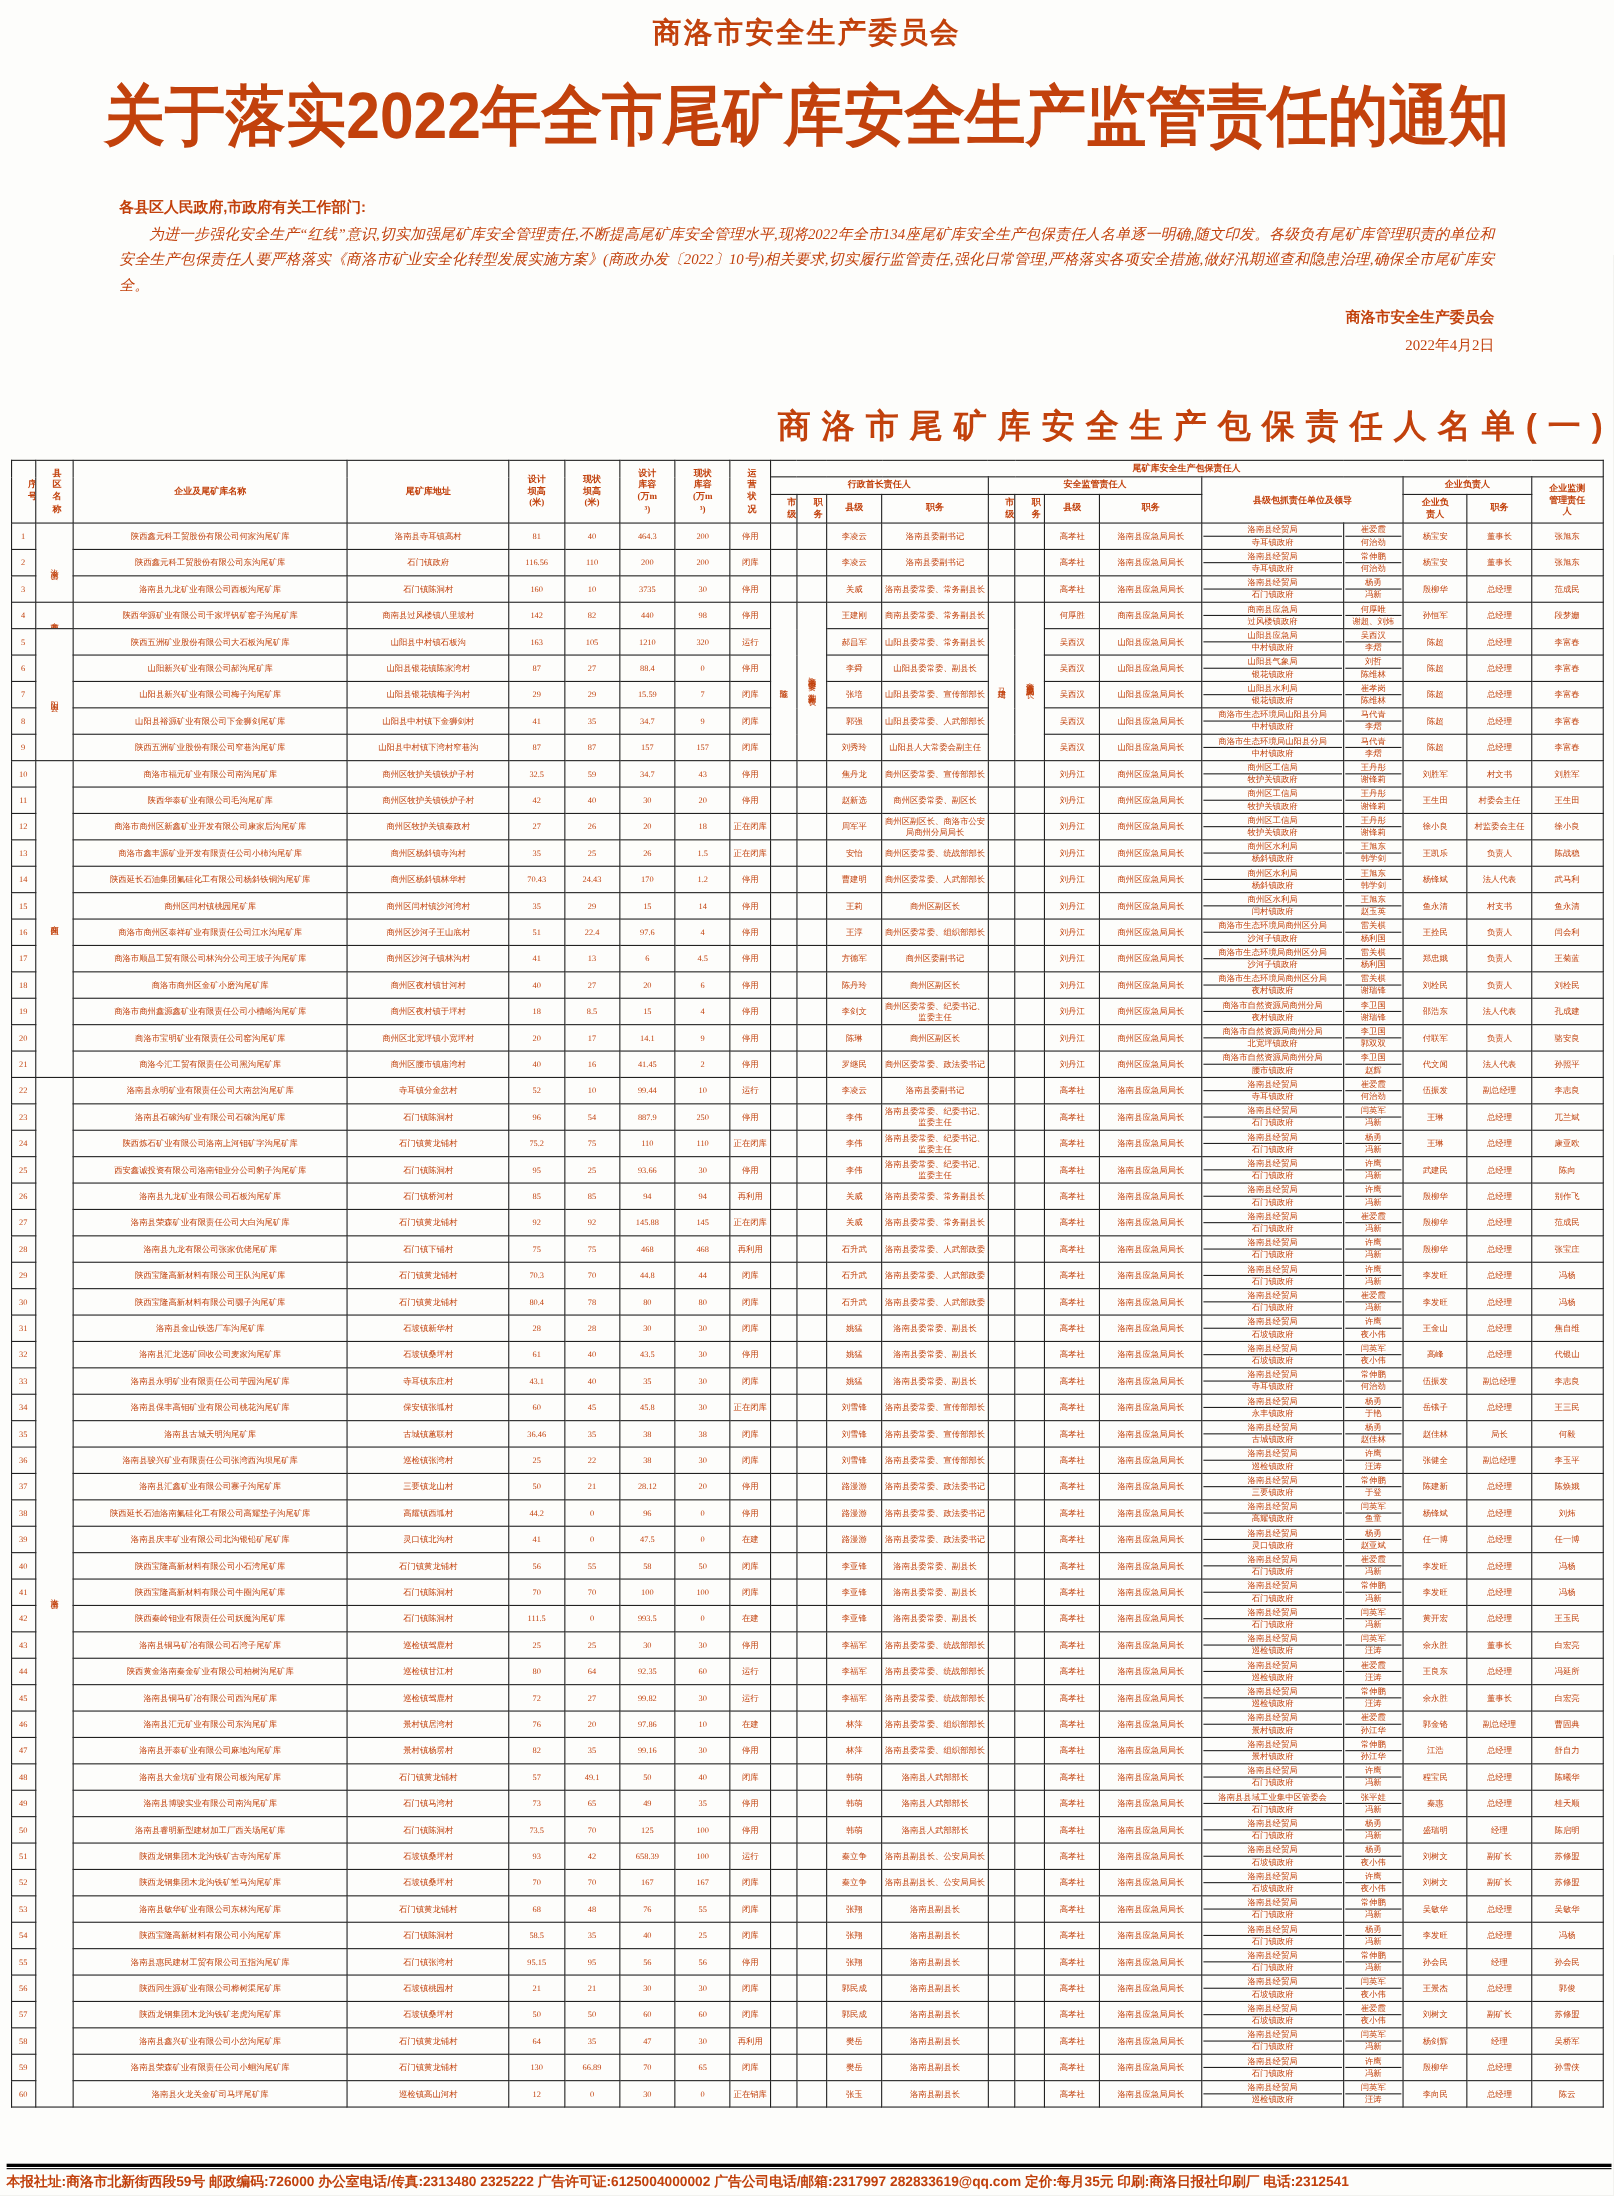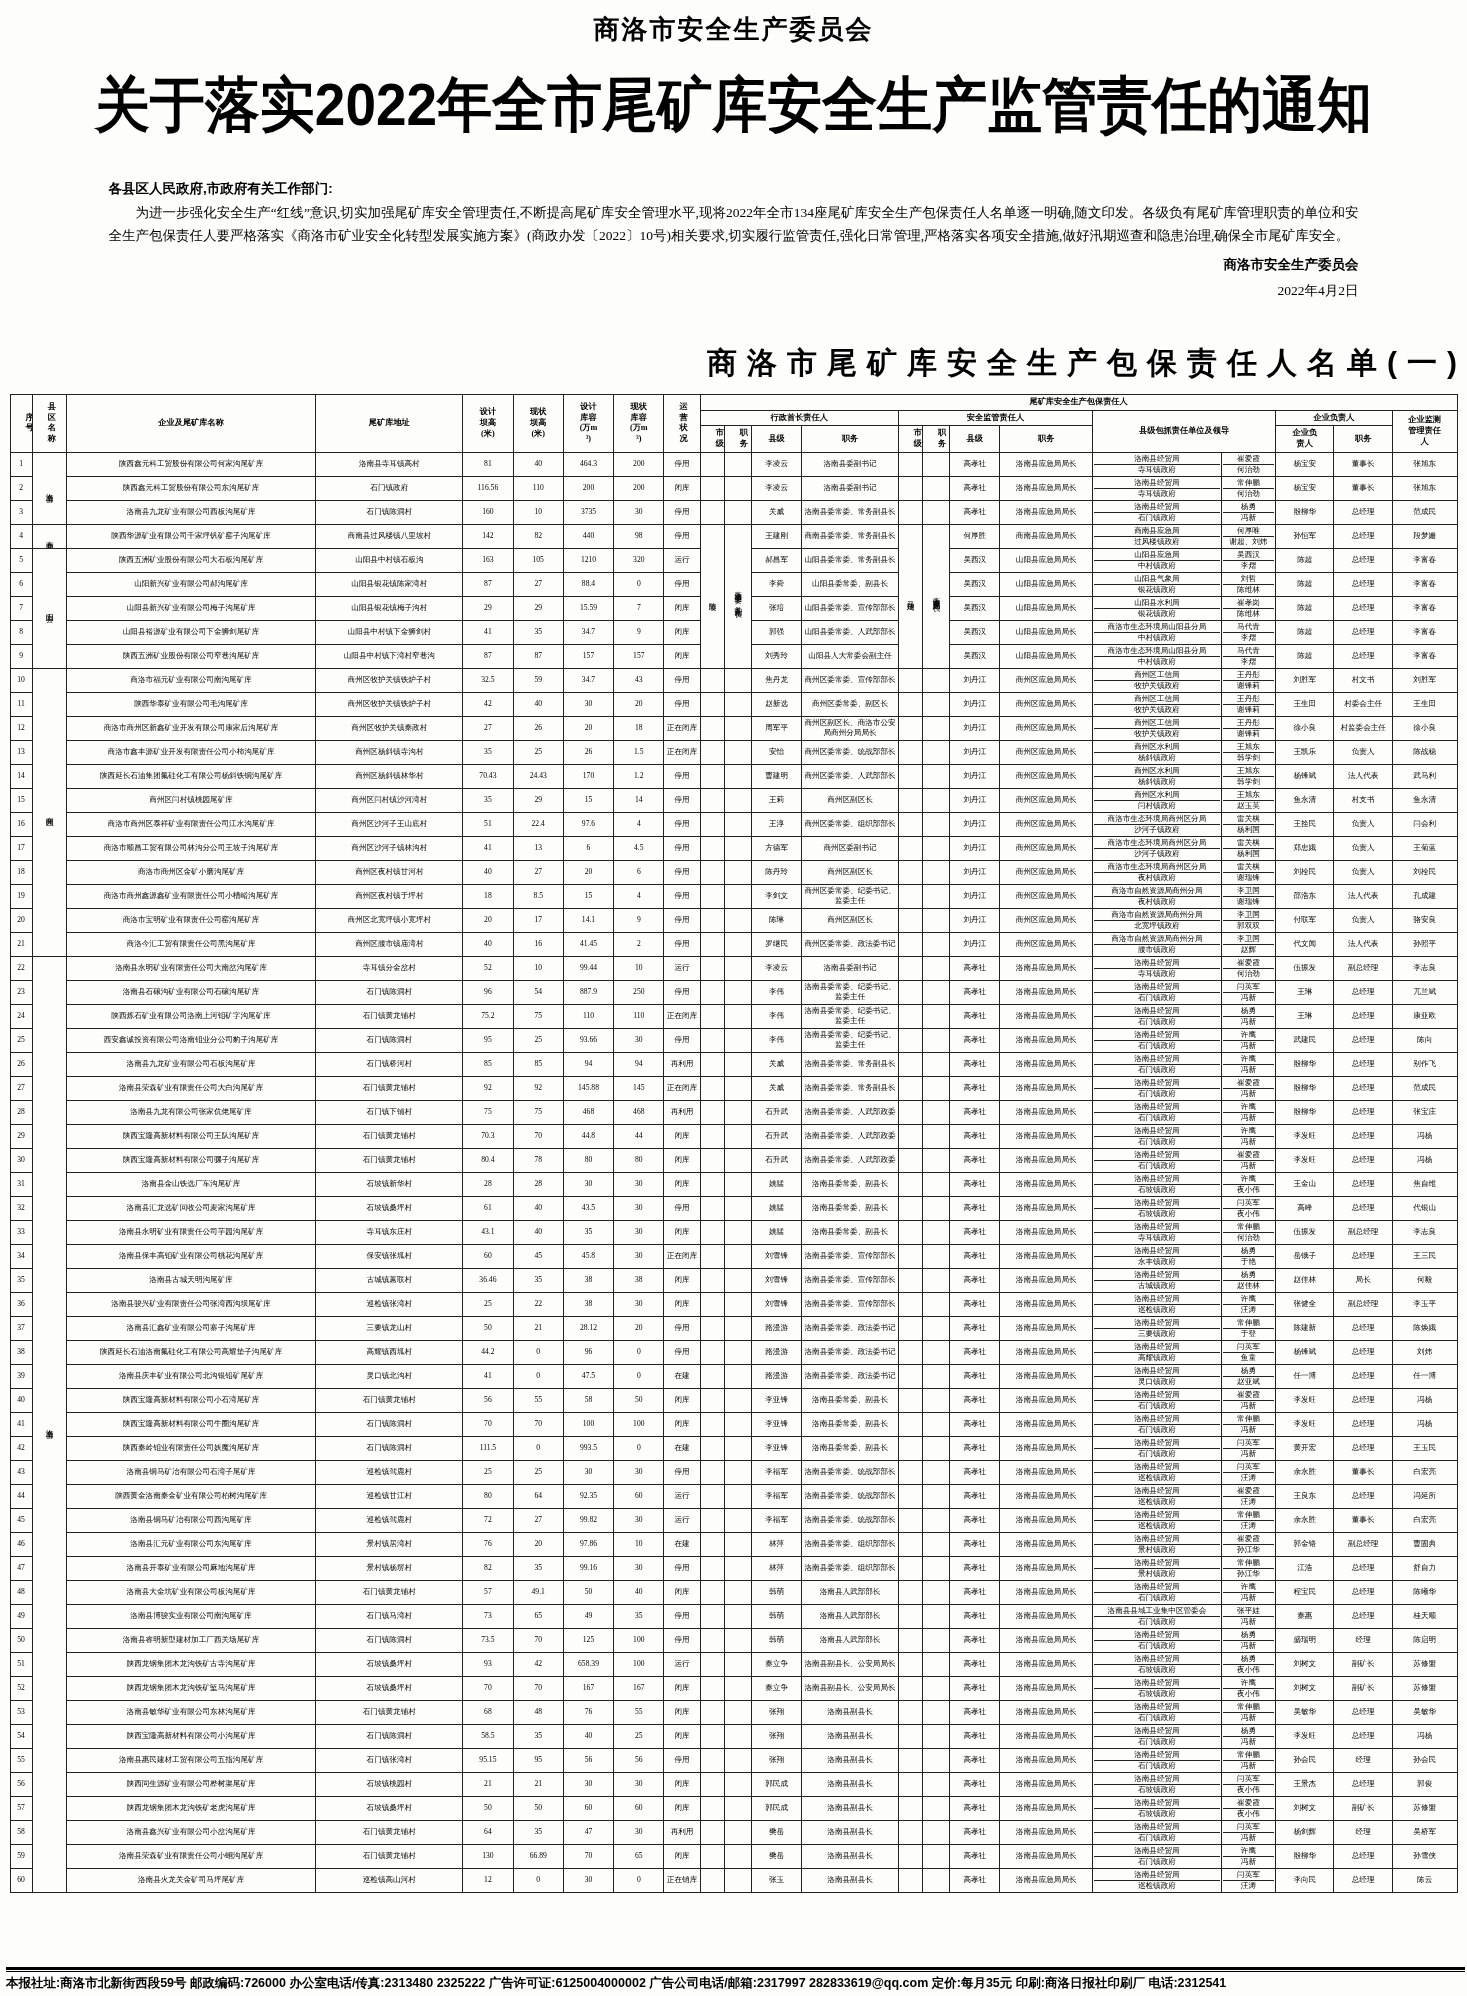--- a/index.html
+++ b/index.html
@@ -1,24 +1,24 @@
 <!DOCTYPE html>
 <html><head>
 <meta charset="utf-8">
 <style>
   html,body{margin:0;padding:0;background:#e8e8e4;}
-  .page{width:1467px;height:1996px;background:#fdfdfb;color:#000000;position:relative;overflow:hidden;
+  .page{width:1467px;height:1996px;background:#fdfdfb;color:#c2410c;position:relative;overflow:hidden;
         font-family:"Liberation Serif","DejaVu Serif",serif;box-sizing:border-box;}
   .org-line{text-align:center;font-size:26px;font-weight:bold;padding-top:12px;
         font-family:"Liberation Sans","DejaVu Sans",sans-serif;letter-spacing:2px;}
   .headline{text-align:center;font-size:55px;font-weight:900;letter-spacing:0px;margin-top:22px;
         font-family:"Liberation Sans","DejaVu Sans",sans-serif;transform:scaleY(1.08);}
   .body-text{width:1250px;margin:34px auto 0 auto;font-size:13.5px;line-height:1.75;text-align:justify;}
   .salutation{font-weight:bold;font-family:"Liberation Sans","DejaVu Sans",sans-serif;}
-  .para{text-indent:2em;}
+  .para{text-indent:2em;font-style:italic;}
   .sign-block{width:1250px;margin:4px auto 0 auto;text-align:right;font-size:13.5px;line-height:1.9;}
   .sign-name{font-weight:bold;font-family:"Liberation Sans","DejaVu Sans",sans-serif;}
   .table-title{text-align:right;font-size:30px;font-weight:900;letter-spacing:10px;margin:40px 0 10px 0;
         font-family:"Liberation Sans","DejaVu Sans",sans-serif;}
   table.resp{border-collapse:collapse;margin:0 auto;table-layout:fixed;width:1448px;}
   table.resp th,table.resp td{border:1px solid #222;padding:1px 1px;font-size:7.6px;line-height:1.3;
         text-align:center;vertical-align:middle;overflow:hidden;word-break:break-all;}
   table.resp th{font-weight:bold;font-size:8.2px;padding:2px 15px;}
   td.c-name{text-align:left;padding-left:3px;}
   td.c-num{font-size:8px;}

